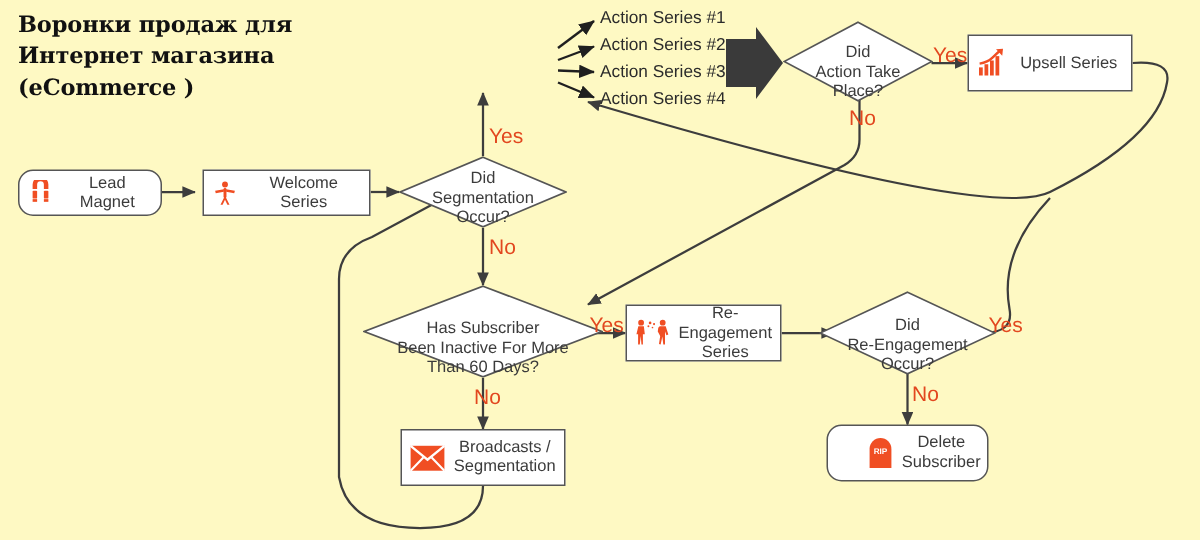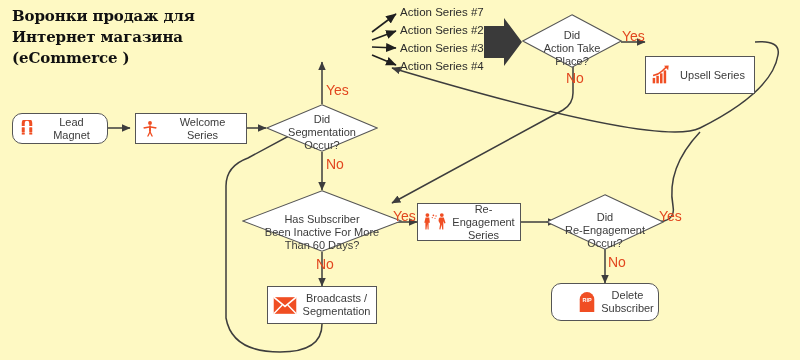--- a/index.html
+++ b/index.html
@@ -189,21 +189,21 @@
         <rect x="10.7" y="7" width="2.6" height="9" rx="1.2" fill="#F04E23"></rect>
         <path d="M3.2 9.6 L11 8.2 L11 10.4 L3.8 11.7 Z" fill="#F04E23"></path>
         <path d="M20.8 9.6 L13 8.2 L13 10.4 L20.2 11.7 Z" fill="#F04E23"></path>
         <path d="M11.4 15 L8 22 L9.9 22 L12 17.6 L14.1 22 L16 22 L12.6 15 Z" fill="#F04E23"></path>
       </svg>
     </span>
     <span class="label">Welcome Series</span>
   </div>
 
 
-  <div class="node" style="left:645px; top:23px; width:110px; height:38px;margin-top:33px;">
+  <div class="node" style="left:645px; top:23px; width:110px; height:38px;">
     <span class="ico">
       <svg width="20" height="20" viewBox="0 0 24 24">
         <rect x="2" y="15.5" width="3" height="6.5" fill="#F04E23"></rect>
         <rect x="6.4" y="13" width="3" height="9" fill="#F04E23"></rect>
         <rect x="10.8" y="10" width="3" height="12" fill="#F04E23"></rect>
         <rect x="15.2" y="6.5" width="3" height="15.5" fill="#F04E23"></rect>
         <path d="M2.5 12.5 Q9 11.5 13 7.5 Q16.5 4 19.5 1.6" stroke="#F04E23" stroke-width="1.9" fill="none"></path>
         <path d="M15.6 1 L21.2 0.6 L20.6 6.2 Z" fill="#F04E23"></path>
       </svg>
     </span>
@@ -282,21 +282,21 @@
 
   <div class="diamond" style="left:546px; top:194px; width:118px; height:56px;">
     <svg class="dshape" viewBox="0 0 118 56" preserveAspectRatio="none">
       <polygon points="59,0.8 117.2,28 59,55.2 0.8,28" fill="#ffffff" stroke="#555555" stroke-width="1.1"></polygon>
     </svg>
     <span class="dlabel">Did
 Re-Engagement
 Occur?</span>
   </div>
 
-  <div class="plain" style="left:400px; top:6px;">Action Series #7</div>
+  <div class="plain" style="left:400px; top:6px;">Action Series #1</div>
   <div class="plain" style="left:400px; top:24px;">Action Series #2</div>
   <div class="plain" style="left:400px; top:42px;">Action Series #3</div>
   <div class="plain" style="left:400px; top:60px;">Action Series #4</div>
 
   <div class="ynlabel" style="left:326px; top:84px;">Yes</div>
   <div class="ynlabel" style="left:326px; top:158px;">No</div>
 
   <div class="ynlabel" style="left:622px; top:30px;">Yes</div>
   <div class="ynlabel" style="left:566px; top:72px;">No</div>
 

